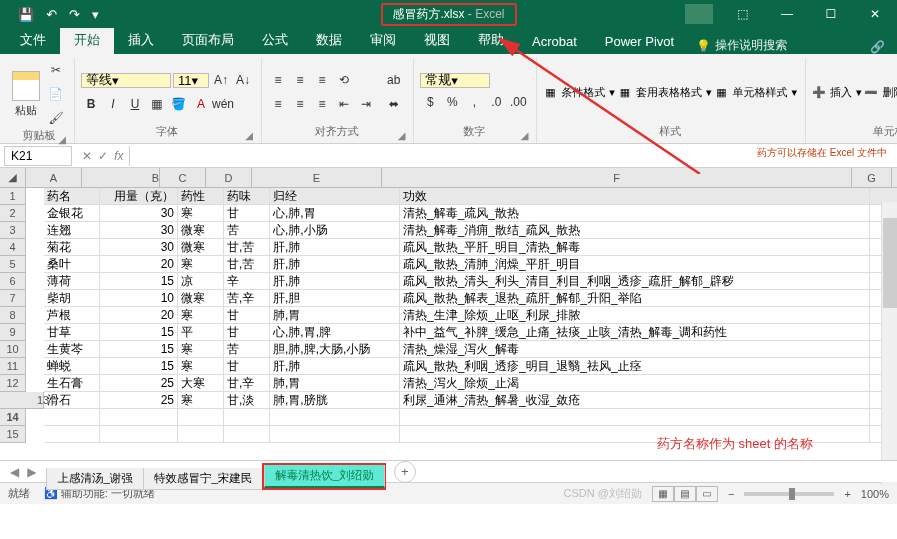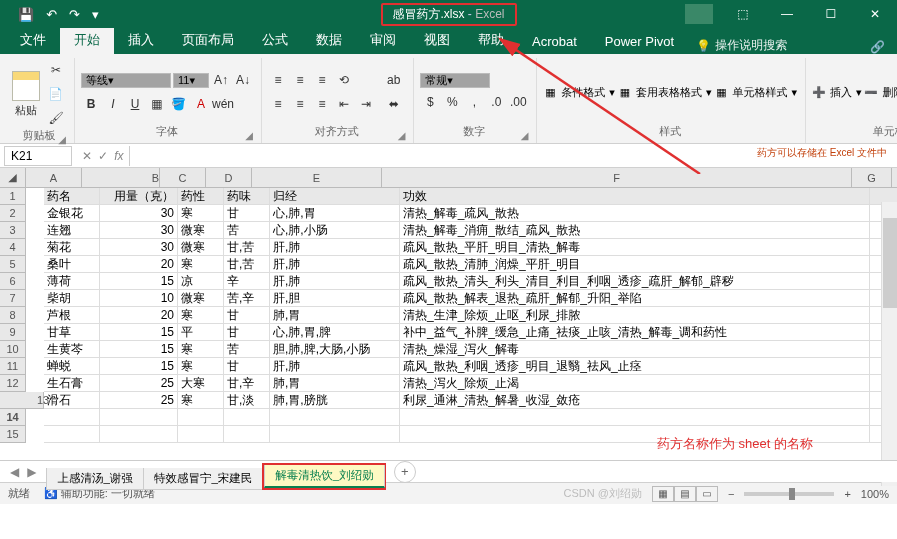--- a/index.html
+++ b/index.html
@@ -27,21 +27,21 @@
 
 .ribbon { height: 90px; background: #f3f3f3; border-bottom: 1px solid #d0d0d0; display: flex; padding: 4px 6px 0; }
 .rgroup { border-right: 1px solid #ddd; padding: 2px 8px 2px 6px; display: flex; flex-direction: column; }
 .rgroup-body { flex: 1; display: flex; align-items: center; gap: 6px; }
 .rgroup-label { text-align: center; font-size: 11px; color: #666; padding-bottom: 2px; position: relative; }
 .rgroup-label .dlg { position: absolute; right: 0; bottom: 0; font-size: 10px; color: #888; }
 .big-btn { display: flex; flex-direction: column; align-items: center; gap: 2px; font-size: 11px; color: #333; }
 .paste-ic { width: 28px; height: 30px; background: linear-gradient(#f9d978,#f9d978 30%,#fff 30%,#fff); border: 1px solid #bba; position: relative; }
 .font-rows { display: flex; flex-direction: column; gap: 4px; }
 .font-row { display: flex; gap: 2px; align-items: center; }
-.combo { border: 1px solid #bbb; background: #a3a3a3; height: 15px; display: flex; align-items: center; padding: 0 4px; font-size: 11px; }
+.combo { border: 1px solid #bbb; background: #fef9c3; height: 15px; display: flex; align-items: center; padding: 0 4px; font-size: 13px; }
 .fbtn { width: 20px; height: 20px; display: flex; align-items: center; justify-content: center; font-size: 12px; color: #333; border: 1px solid transparent; }
 .fbtn b { font-weight: bold; }
 .styles-col { display: flex; gap: 3px; font-size: 11px; }
 .styles-col .row { display: flex; align-items: center; gap: 4px; white-space: nowrap; }
 .mini-ic { width: 14px; height: 14px; display: inline-flex; align-items: center; justify-content: center; }
 
 
 .formula-bar { height: 24px; display: flex; align-items: center; border-bottom: 1px solid #d0d0d0; position: relative; }
 .name-box { width: 68px; border: 1px solid #ccc; height: 20px; margin: 0 4px; padding: 0 6px; font-size: 12px; display: flex; align-items: center; }
 .fb-btns { display: flex; gap: 6px; color: #888; padding: 0 6px; }
@@ -63,21 +63,21 @@
 .cA { width: 56px; } .cB { width: 78px; justify-content: flex-end; } .cC { width: 46px; } .cD { width: 46px; } .cE { width: 130px; } .cF { width: 470px; } .cG { width: 40px; }
 
 
 .arrow1 { position: absolute; left: 490px; top: 34px; width: 225px; height: 140px; pointer-events: none; z-index: 50; }
 
 
 .sheet-tabs { height: 22px; border-top: 1px solid #ccc; display: flex; align-items: center; background: #fff; position: relative; }
 .st-nav { display: flex; gap: 8px; padding: 0 10px; color: #888; }
 .st-tabs { display: flex; align-items: flex-end; height: 100%; margin-top: 16px; }
 .st-tab { padding: 3px 10px; border: 1px solid #ccc; border-top: none; font-size: 11.5px; background: #f0f0f0; margin-right: -1px; }
-.st-tab.active { background: #fef9c3; border-bottom: 2px solid #0a8050; color: #0a8050; }
+.st-tab.active { background: #5eead4; border-bottom: 2px solid #0a8050; color: #0a8050; }
 .st-active-box { border: 2px solid #e03030; padding: 0; }
 .st-add { width: 22px; height: 22px; border: 1px solid #ccc; border-radius: 50%; display: flex; align-items: center; justify-content: center; margin-left: 8px; font-size: 13px; color: #666; }
 .annot2 { position: absolute; right: 84px; top: -26px; color: #e03030; font-size: 13px; }
 
 
 .status-bar { height: 22px; background: #f3f3f3; border-top: 1px solid #d0d0d0; display: flex; align-items: center; font-size: 11px; color: #555; padding: 0 8px; justify-content: space-between; }
 .status-right { display: flex; align-items: center; gap: 10px; }
 .view-btns { display: flex; gap: 0; }
 .view-btns span { width: 22px; height: 16px; border: 1px solid #bbb; display: flex; align-items: center; justify-content: center; font-size: 10px; }
 .zoom-slider { width: 90px; height: 4px; background: #ccc; position: relative; }

